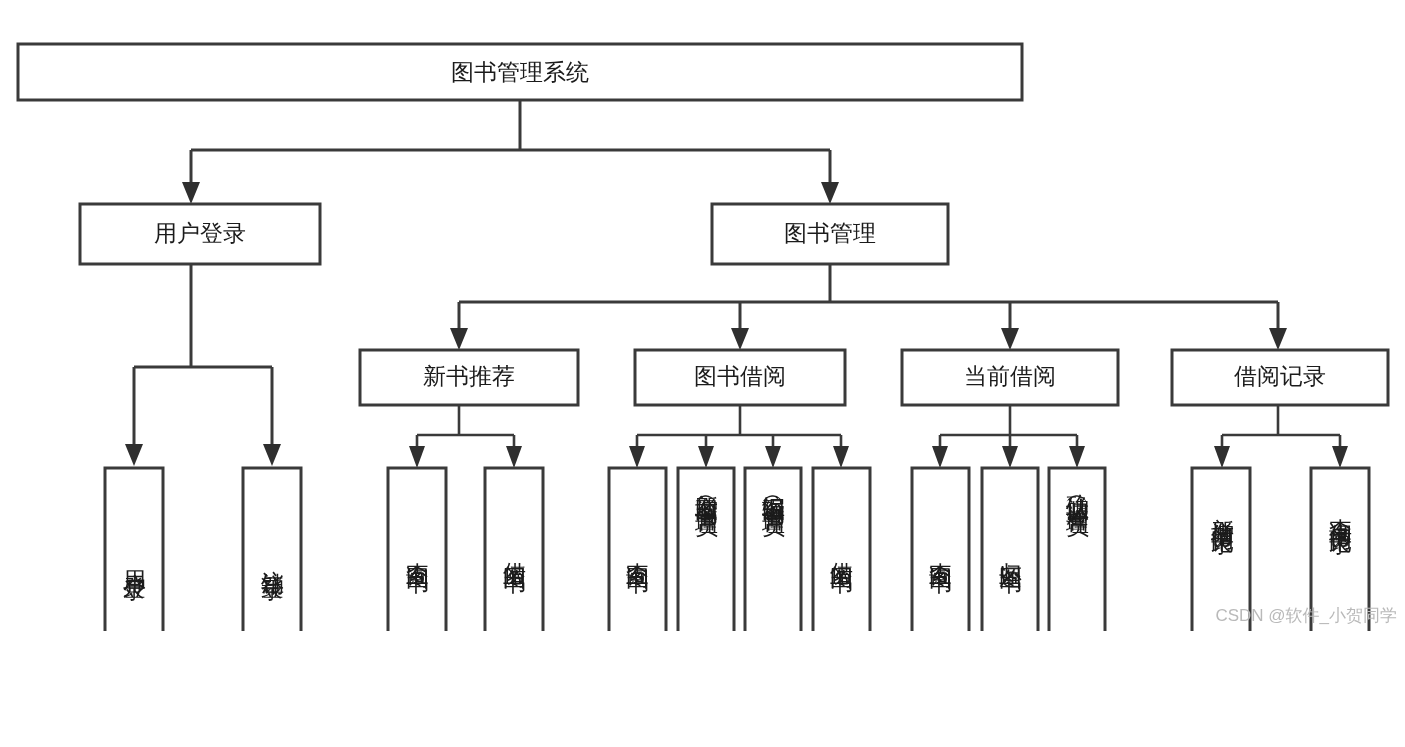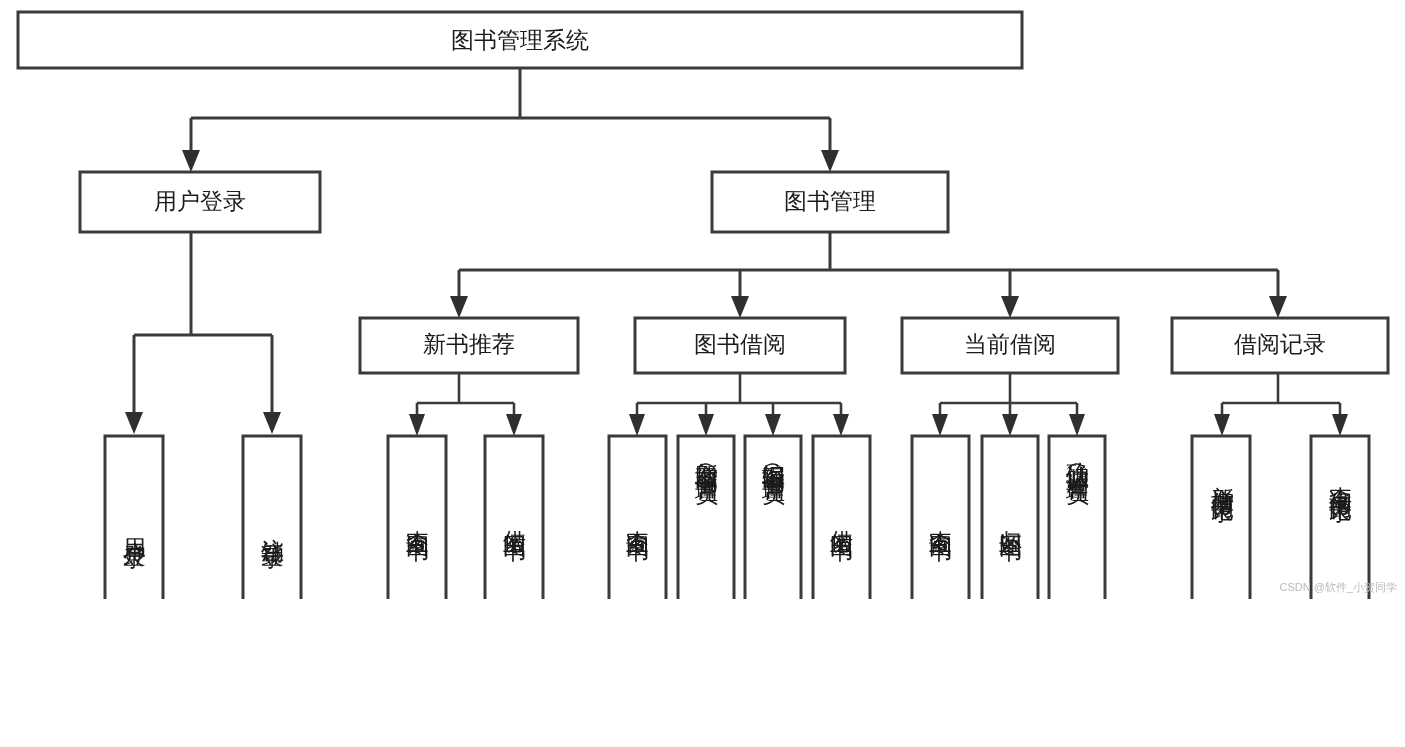--- a/index.html
+++ b/index.html
@@ -10,20 +10,21 @@
   }
   body {
     font-family: "Liberation Sans", "DejaVu Sans", sans-serif;
   }
   #diagram-root {
     position: relative;
     width: 1405px;
     height: 599px;
     background: #ffffff;
     overflow: hidden;
+    margin-top: 32px;
   }
   svg#flow {
     position: absolute;
     top: 0;
     left: 0;
     width: 1405px;
     height: 747px;
   }
   .node-rect {
     fill: #ffffff;
@@ -61,21 +62,21 @@
     letter-spacing: 3px;
     white-space: nowrap;
     transform: translateX(-50%);
     pointer-events: none;
   }
   .watermark {
     position: absolute;
     right: 8px;
     bottom: 4px;
     font-family: "Liberation Sans", "DejaVu Sans", sans-serif;
-    font-size: 11px;
+    font-size: 17px;
     color: #b9b9b9;
     white-space: nowrap;
     user-select: none;
   }
 </style>
 </head>
 <body>
 
 <div id="diagram-root">
 

